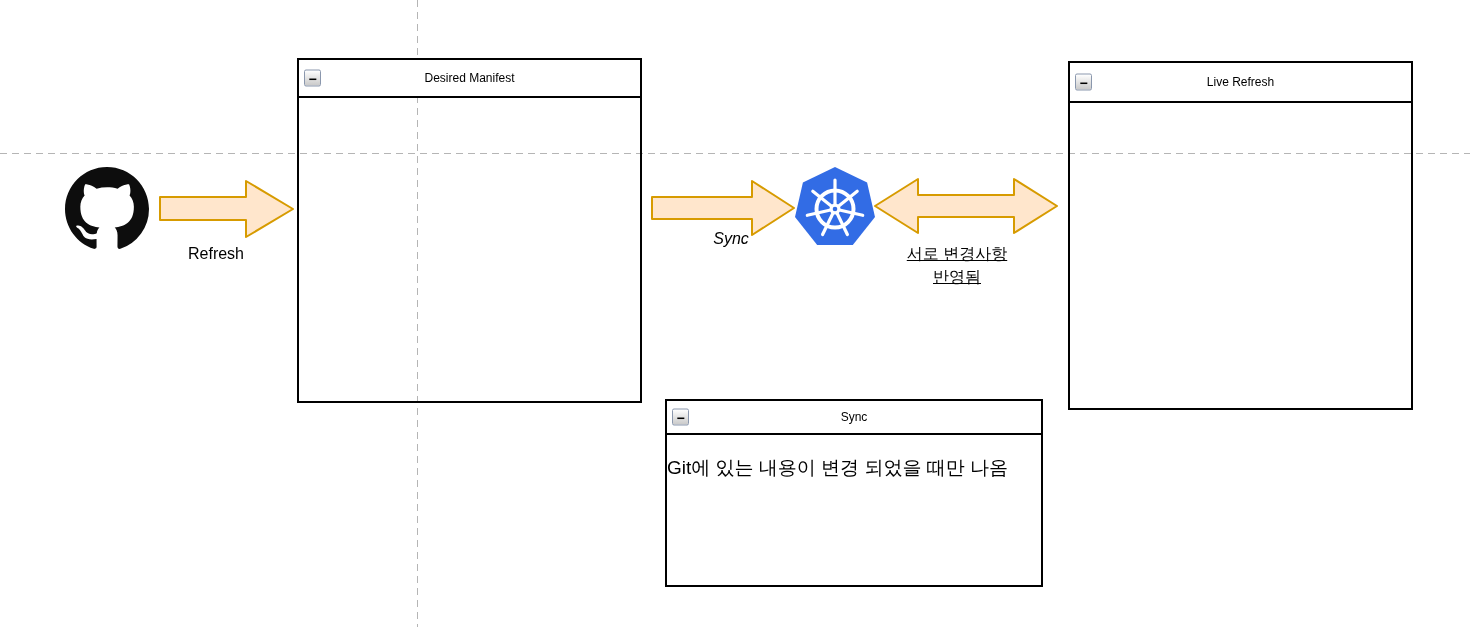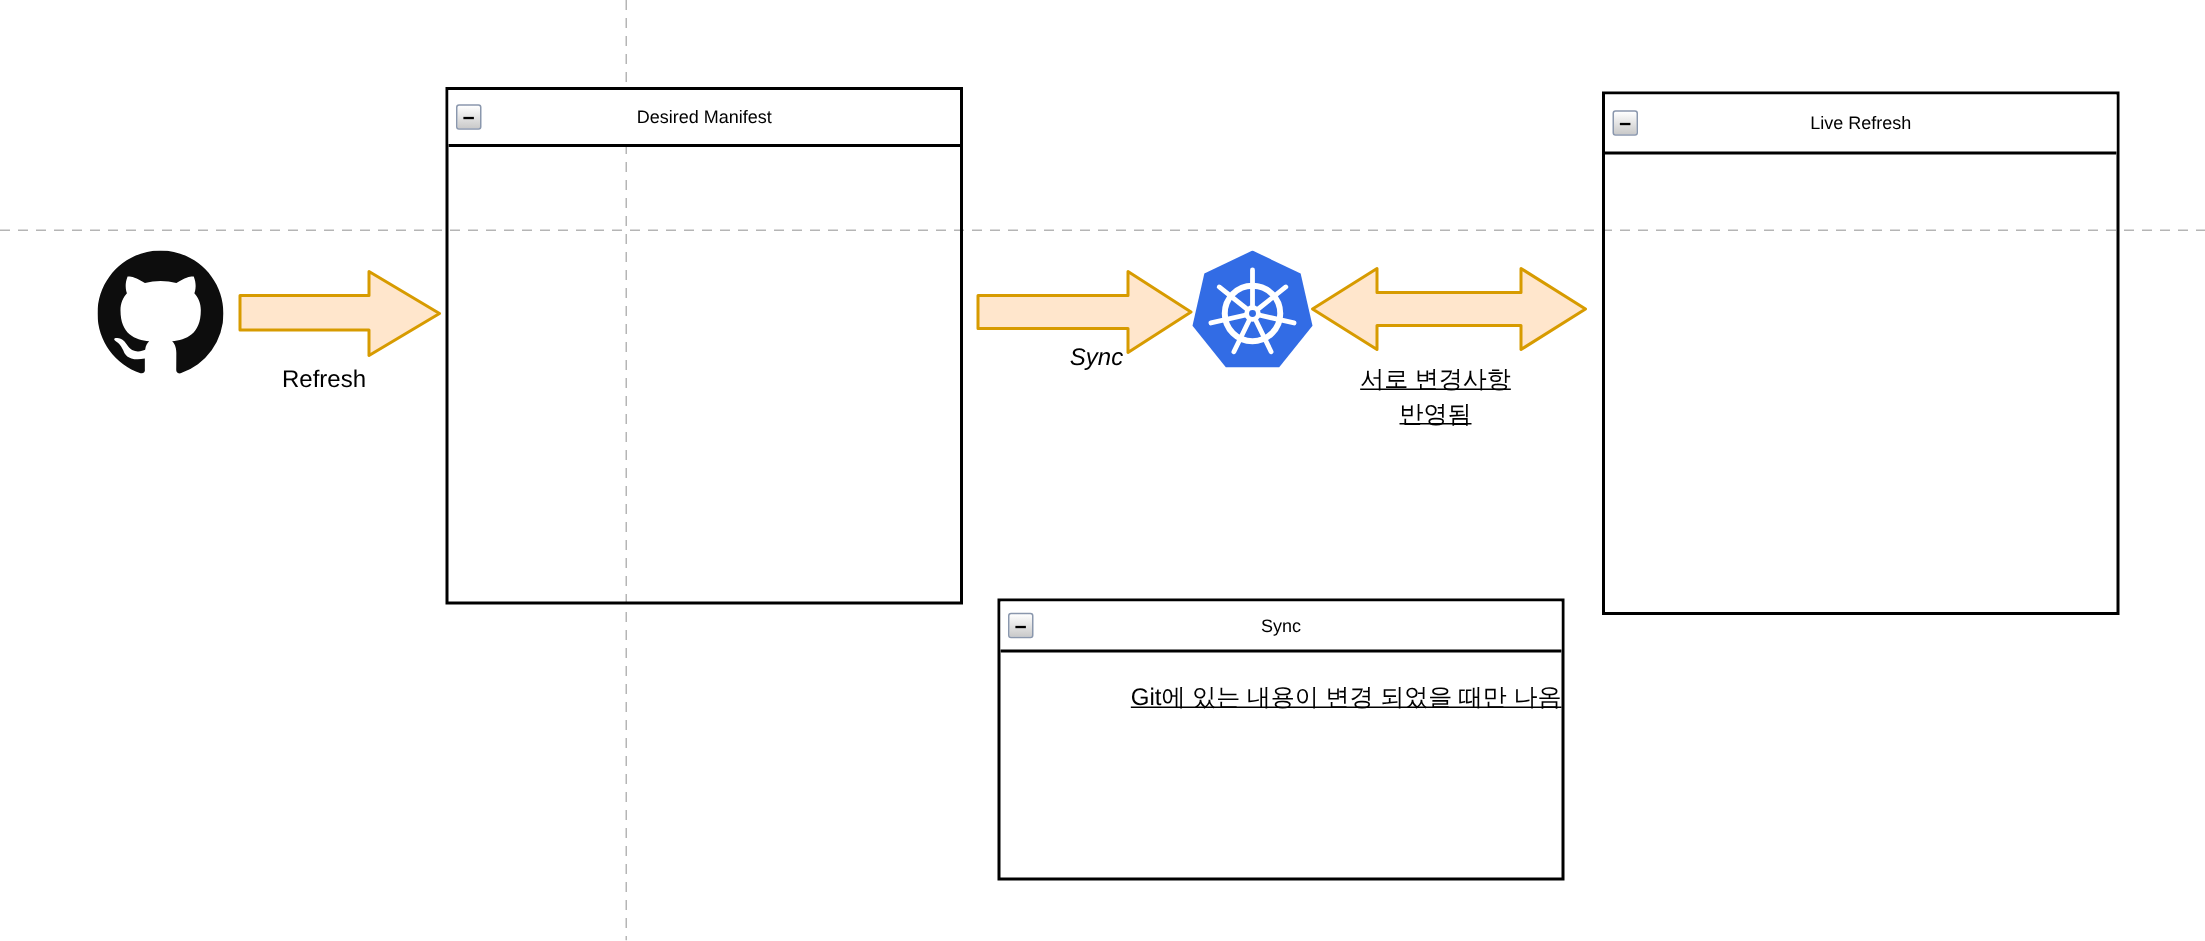--- a/index.html
+++ b/index.html
@@ -23,21 +23,21 @@
     width:17px; height:17px; padding:0; border:1px solid #8a97ad; border-radius:2px;
     background:linear-gradient(#ffffff, #c9c9c9); color:#000; font-size:14px; font-weight:bold;
     line-height:1; display:flex; align-items:center; justify-content:center; cursor:pointer;
     font-family:"Liberation Sans","DejaVu Sans",sans-serif; }
   #panel-desired { left:297px; top:58px;  width:345px; height:345px; }
   #panel-desired .panel-header { height:38px; }
   #panel-live    { left:1068px; top:61px; width:345px; height:349px; }
   #panel-live .panel-header { height:40px; }
   #panel-diff    { left:665px; top:399px; width:378px; height:188px; }
   #panel-diff .panel-header { height:34px; }
-  .diff-body { padding-top:20px; text-align:right; font-size:16px;text-decoration:underline; }
+  .diff-body { padding-top:20px; text-align:left; font-size:19px; }
 
   
   .icon { position:absolute; z-index:3; }
   #github-icon { left:65px; top:167px; width:84px; height:84px; }
   #k8s-icon    { left:792px; top:167px; width:86px; height:82px; }
 
   
   .arrow-layer { position:absolute; left:0; top:0; width:1470px; height:627px; z-index:3; pointer-events:none; }
   .arrow-layer polygon { fill:#FFE6CC; stroke:#D79B00; stroke-width:2; stroke-linejoin:round; pointer-events:auto; }
 

